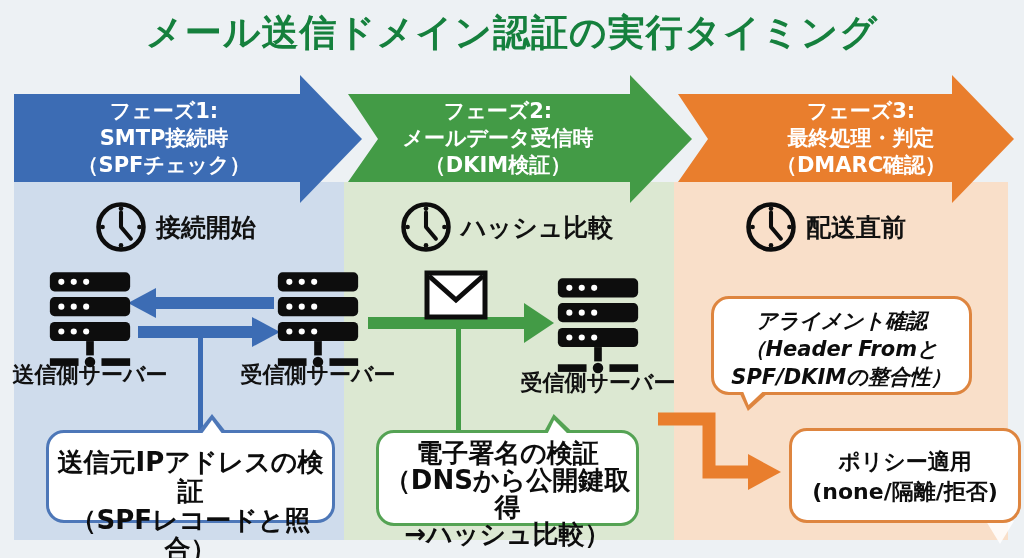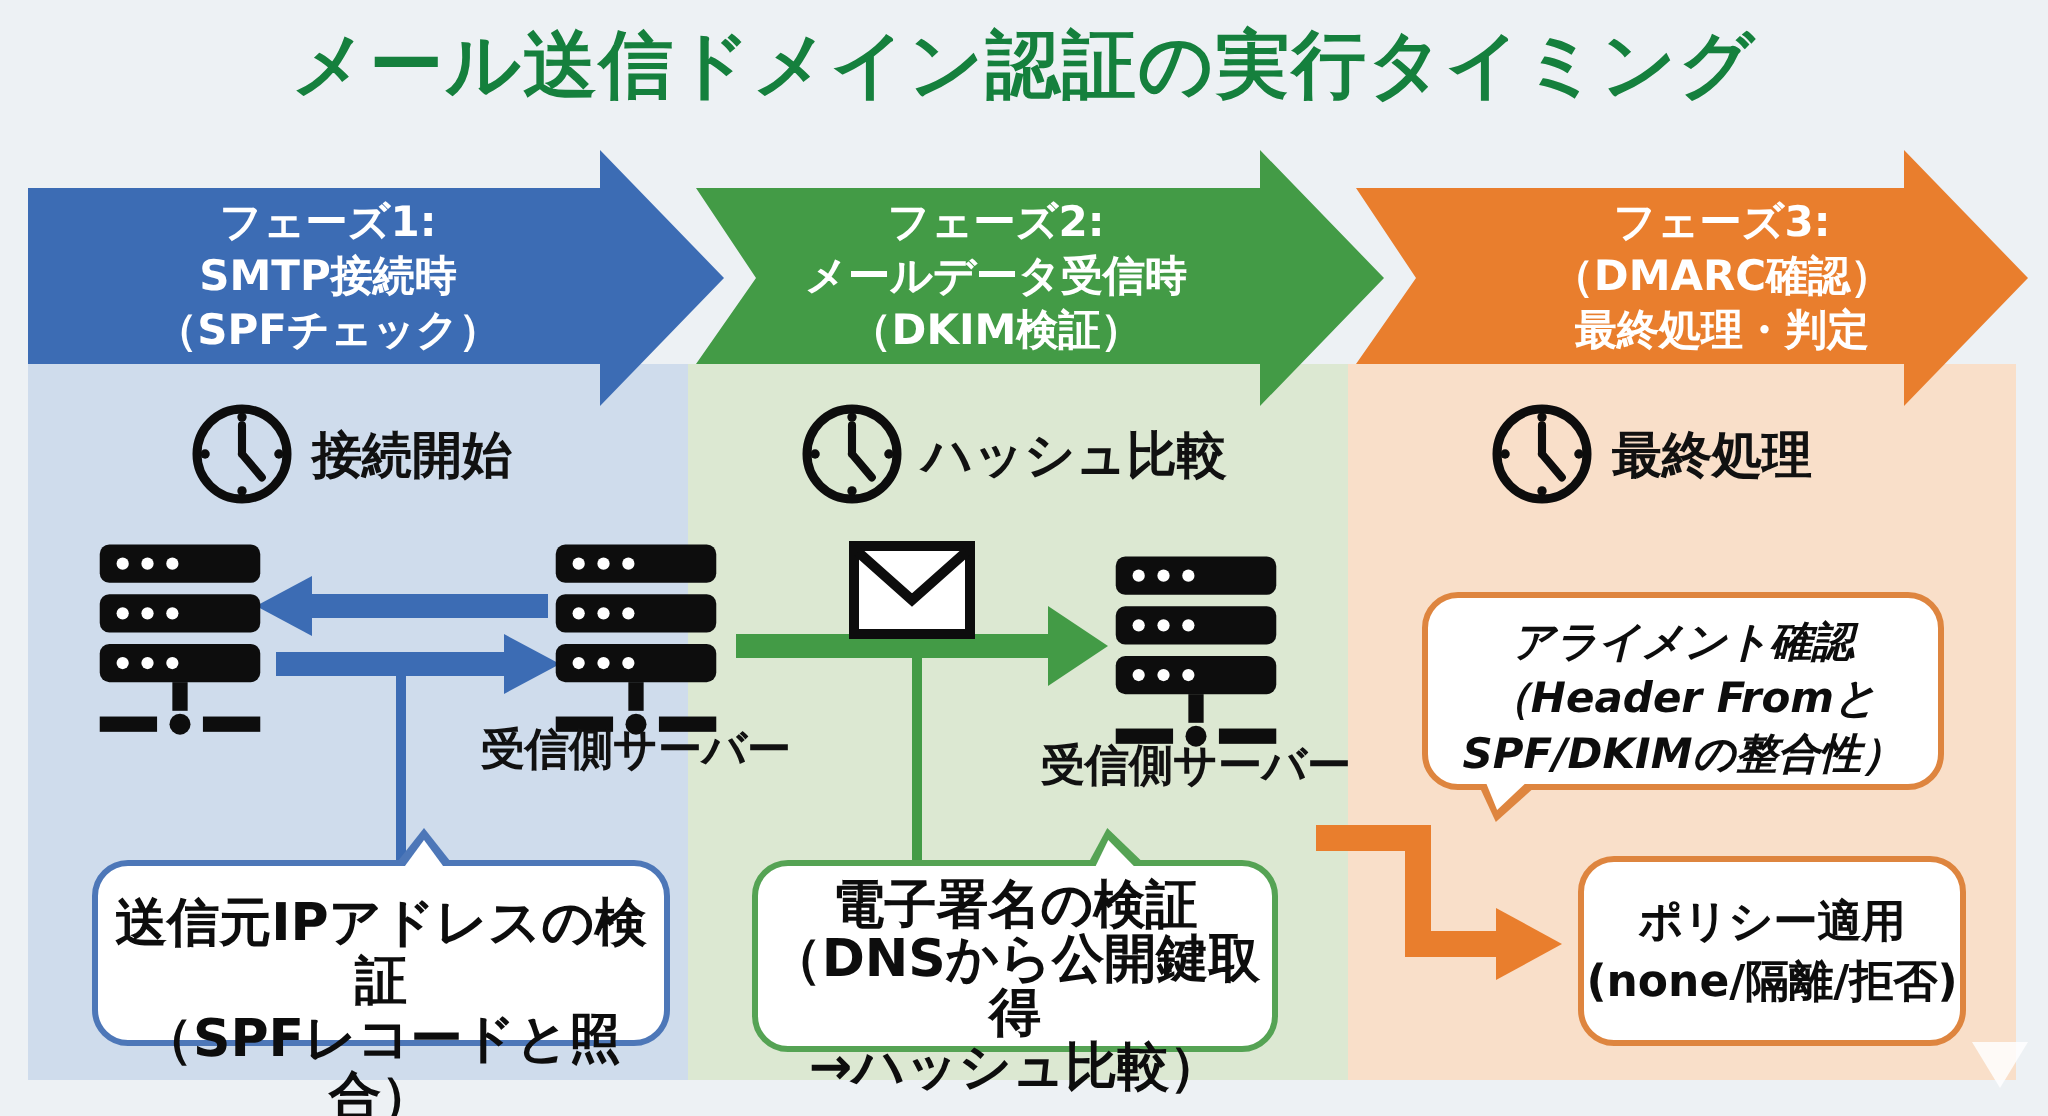--- a/index.html
+++ b/index.html
@@ -44,21 +44,21 @@
     text-align:center;font-weight:700;color:#0d0d0d;
     box-sizing:border-box;
   }
   .bubble .tail{position:absolute;width:0;height:0;}
   #bubble-spf{left:46px;top:430px;width:289px;height:93px;border:3px solid #4d77b8;
     font-size:26px;line-height:29px;padding-top:15px;}
   #bubble-dkim{left:376px;top:430px;width:263px;height:96px;border:3px solid #55a354;
     font-size:26px;line-height:27px;padding-top:7px;}
   #bubble-alignment{left:711px;top:296px;width:261px;height:99px;border:3px solid #de853f;
     font-size:21px;line-height:28px;padding-top:8px;font-style:italic;}
-  #bubble-policy{left:789px;top:428px;width:194px;height:95px;border:3px solid #de853f;
+  #bubble-policy{left:789px;top:428px;width:232px;height:95px;border:3px solid #de853f;
     font-size:22px;line-height:30px;padding-top:16px;}
   .tail-up-outer{top:-19px;border-left:15px solid transparent;border-right:15px solid transparent;}
   .tail-up-inner{top:-13px;border-left:11px solid transparent;border-right:11px solid transparent;
     border-bottom:15px solid #fff;}
   #bubble-spf .tail-up-outer{left:148px;border-bottom:19px solid #4d77b8;}
   #bubble-spf .tail-up-inner{left:152px;}
   #bubble-dkim .tail-up-outer{left:162px;border-bottom:19px solid #55a354;transform:skewX(14deg);}
   #bubble-dkim .tail-up-inner{left:166px;transform:skewX(14deg);}
   .tail-down-outer{bottom:-19px;border-left:15px solid transparent;border-right:15px solid transparent;
     border-top:19px solid #de853f;transform:skewX(-18deg);}
@@ -113,22 +113,22 @@
     <div>SMTP接続時</div>
     <div>（SPFチェック）</div>
   </div>
   <div class="abs phase-label" id="phase-label-2">
     <div>フェーズ2:</div>
     <div>メールデータ受信時</div>
     <div>（DKIM検証）</div>
   </div>
   <div class="abs phase-label" id="phase-label-3">
     <div>フェーズ3:</div>
+    <div>最終処理・判定</div>
     <div>（DMARC確認）</div>
-    <div>最終処理・判定</div>
   </div>
 
   <svg class="abs clock" style="left:94px;" viewBox="0 0 60 60">
     <circle cx="30" cy="30" r="25" fill="none" stroke="#0d0d0d" stroke-width="5"></circle>
     <circle cx="30" cy="9.5" r="2.6" fill="#0d0d0d"></circle>
       <circle cx="50.5" cy="30" r="2.6" fill="#0d0d0d"></circle>
     <circle cx="30" cy="50.5" r="2.6" fill="#0d0d0d"></circle>
       <circle cx="9.5" cy="30" r="2.6" fill="#0d0d0d"></circle>
     <path d="M30,30 L30,14 M30,30 L41,43" stroke="#0d0d0d" stroke-width="4.5" stroke-linecap="round" fill="none"></path>
   </svg>
@@ -145,21 +145,21 @@
   <div class="abs timing-label" style="left:461px;">ハッシュ比較</div>
 
   <svg class="abs clock" style="left:744px;" viewBox="0 0 60 60">
     <circle cx="30" cy="30" r="25" fill="none" stroke="#0d0d0d" stroke-width="5"></circle>
     <circle cx="30" cy="9.5" r="2.6" fill="#0d0d0d"></circle>
       <circle cx="50.5" cy="30" r="2.6" fill="#0d0d0d"></circle>
     <circle cx="30" cy="50.5" r="2.6" fill="#0d0d0d"></circle>
       <circle cx="9.5" cy="30" r="2.6" fill="#0d0d0d"></circle>
     <path d="M30,30 L30,14 M30,30 L41,43" stroke="#0d0d0d" stroke-width="4.5" stroke-linecap="round" fill="none"></path>
   </svg>
-  <div class="abs timing-label" style="left:806px;">最終処理</div>
+  <div class="abs timing-label" style="left:806px;">配送直前</div>
 
   <svg class="abs server" style="left:47px;" viewBox="0 0 90 102">
     <g fill="#0d0d0d">
       <rect x="3" y="0" width="84" height="20" rx="5"></rect>
       <rect x="3" y="26" width="84" height="20" rx="5"></rect>
       <rect x="3" y="52" width="84" height="20" rx="5"></rect>
       <rect x="41" y="72" width="8" height="15"></rect>
       <rect x="3" y="90" width="30" height="8"></rect>
       <circle cx="45" cy="94" r="5.5"></circle>
       <rect x="57" y="90" width="30" height="8"></rect>
@@ -169,20 +169,21 @@
         <circle cx="28" cy="10" r="3.2"></circle>
         <circle cx="41" cy="10" r="3.2"></circle>
       <circle cx="15" cy="36" r="3.2"></circle>
         <circle cx="28" cy="36" r="3.2"></circle>
         <circle cx="41" cy="36" r="3.2"></circle>
       <circle cx="15" cy="62" r="3.2"></circle>
         <circle cx="28" cy="62" r="3.2"></circle>
         <circle cx="41" cy="62" r="3.2"></circle>
     </g>
   </svg>
+  <div class="abs server-label" style="left:5px;">送信側サーバー</div>
 
   <svg class="abs server" style="left:275px;" viewBox="0 0 90 102">
     <g fill="#0d0d0d">
       <rect x="3" y="0" width="84" height="20" rx="5"></rect>
       <rect x="3" y="26" width="84" height="20" rx="5"></rect>
       <rect x="3" y="52" width="84" height="20" rx="5"></rect>
       <rect x="41" y="72" width="8" height="15"></rect>
       <rect x="3" y="90" width="30" height="8"></rect>
       <circle cx="45" cy="94" r="5.5"></circle>
       <rect x="57" y="90" width="30" height="8"></rect>

